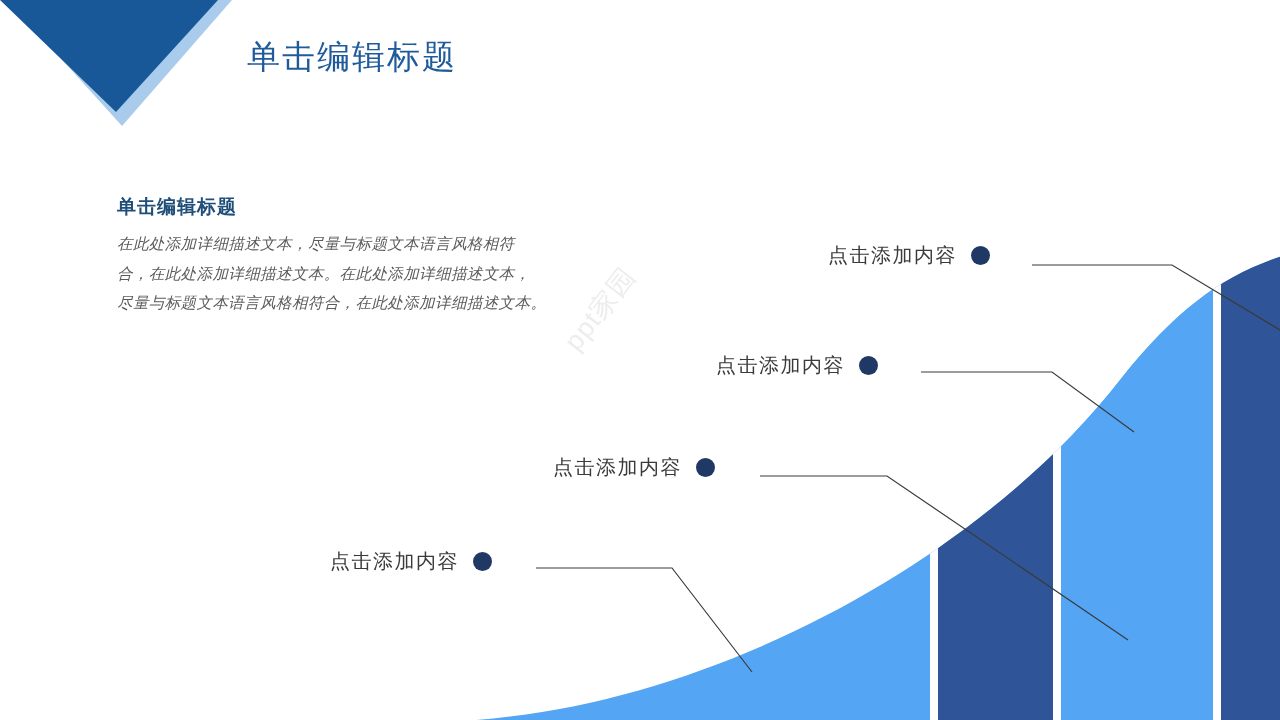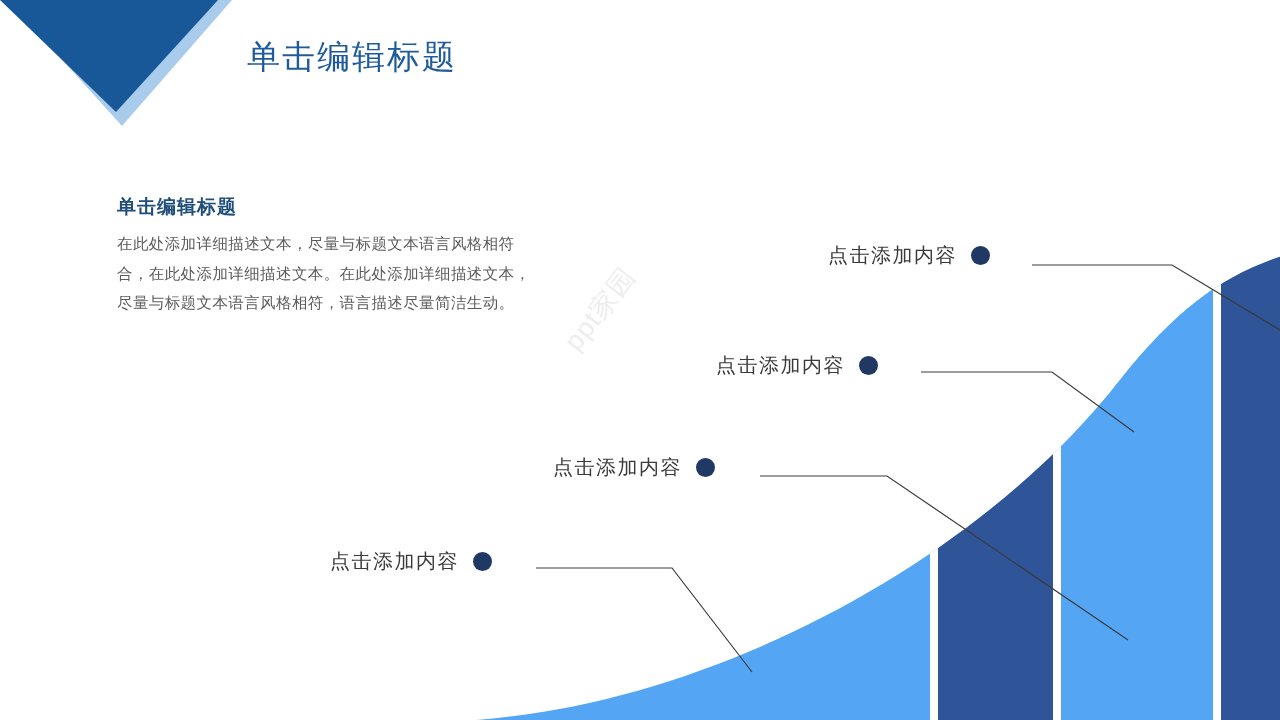--- a/index.html
+++ b/index.html
@@ -54,20 +54,21 @@
     letter-spacing: 1px;
     margin: 0 0 10px 0;
     line-height: 1.2;
   }
   #block-body {
     font-size: 15.5px;
     color: #5B5B5B;
     line-height: 1.92;
     letter-spacing: 0.4px;
     margin: 0;
+    font-style: italic;
   }
 
   
   #chart-graphic {
     position: absolute;
     left: 0;
     top: 0;
     width: 1280px;
     height: 720px;
     pointer-events: none;
@@ -161,21 +162,21 @@
     <polyline points="536,568 672,568 752,672" fill="none" stroke="#3A3A3A" stroke-width="1.2"></polyline>
   </svg>
 
   <div id="slide-title">单击编辑标题</div>
 
   <div id="text-block">
     <div id="block-heading">单击编辑标题</div>
     <div id="block-body">
       <div>在此处添加详细描述文本，尽量与标题文本语言风格相符</div>
       <div>合，在此处添加详细描述文本。在此处添加详细描述文本，</div>
-      <div>尽量与标题文本语言风格相符，语言描述尽量简洁生动。</div>
+      <div>尽量与标题文本语言风格相符合，在此处添加详细描述文本。</div>
     </div>
   </div>
 
   <div class="callout" style="left:828px; top:242px;">
     <span class="callout-label">点击添加内容</span>
     <span class="callout-dot" style="background:#1F3864;"></span>
   </div>
 
   <div class="callout" style="left:716px; top:352px;">
     <span class="callout-label">点击添加内容</span>

